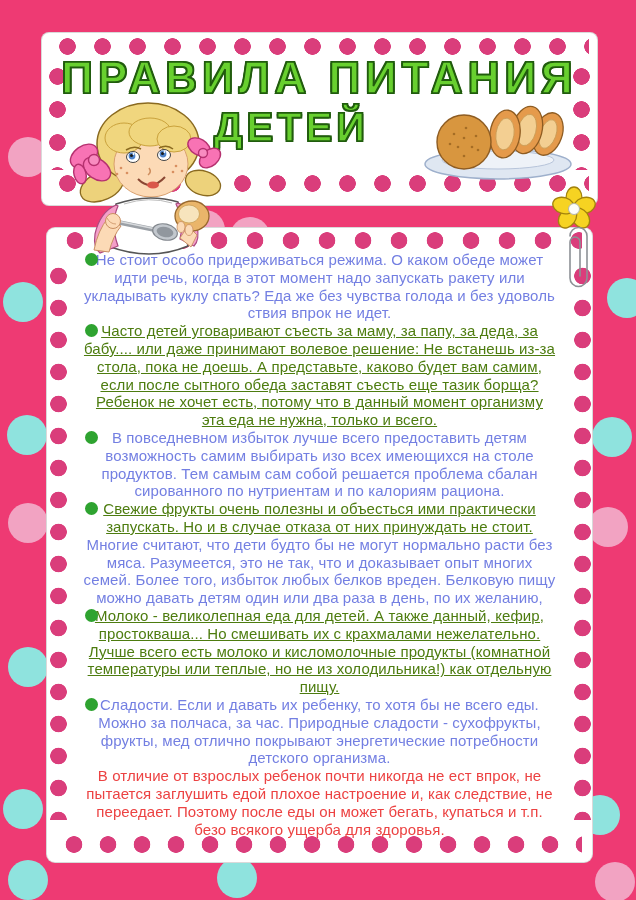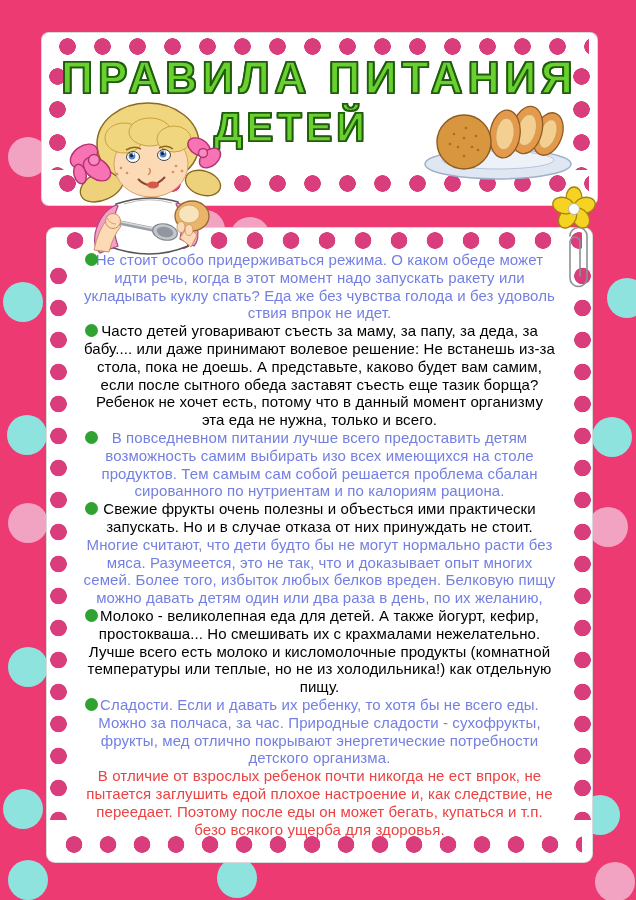--- a/index.html
+++ b/index.html
@@ -48,21 +48,21 @@
   .textarea {
     position:absolute; left:36px; right:36px; top:23px; z-index:4;
     text-align:center; font-size:15px; line-height:17.8px; letter-spacing:0.1px;
   }
   .para { position:relative; margin:0; }
   .bullet {
     position:absolute; left:2px; top:2px; width:13px; height:13px;
     border-radius:50%; background:#2ea330;
   }
   .blue { color:#737fe2; }
-  .dark { color:#000000; }
+  .dark { color:#4d7c0f;text-decoration:underline; }
   .red  { color:#ec4242;text-align:center; }
   .block { display:block; }
 
   .art { position:absolute; z-index:5; }
   #girl      { left:64px;  top:100px; }
   #plate     { left:424px; top:102px; z-index:4; }
   #flower    { left:552px; top:186px; z-index:6; }
   #paperclip { left:561px; top:220px; z-index:6; }
 </style>
 </head>
@@ -132,30 +132,30 @@
       <div class="para">
         <span class="bullet"></span>
         <span class="blue">Не стоит особо придерживаться режима. О каком обеде может идти речь, когда в этот момент надо запускать ракету или укладывать куклу спать? Еда же без чувства голода и без удоволь ствия впрок не идет.</span>
       </div>
       <div class="para">
         <span class="bullet"></span>
         <span class="dark">Часто детей уговаривают съесть за маму, за папу, за деда, за бабу.... или даже принимают волевое решение: Не встанешь из-за стола, пока не доешь. А представьте, каково будет вам самим, если после сытного обеда заставят съесть еще тазик борща? Ребенок не хочет есть, потому что в данный момент организму эта еда не нужна, только и всего.</span>
       </div>
       <div class="para">
         <span class="bullet"></span>
-        <span class="blue">В повседневном питании лучше всего предоставить детям возможность самим выбирать изо всех имеющихся на столе продуктов. Тем самым сам собой решается проблема сбалан сированного по нутриентам и по калориям рациона.</span>
+        <span class="blue">В повседневном избыток лучше всего предоставить детям возможность самим выбирать изо всех имеющихся на столе продуктов. Тем самым сам собой решается проблема сбалан сированного по нутриентам и по калориям рациона.</span>
       </div>
       <div class="para">
         <span class="bullet"></span>
         <span class="dark block">Свежие фрукты очень полезны и объесться ими практически запускать. Но и в случае отказа от них принуждать не стоит.</span>
         <span class="blue block">Многие считают, что дети будто бы не могут нормально расти без мяса. Разумеется, это не так, что и доказывает опыт многих семей. Более того, избыток любых белков вреден. Белковую пищу можно давать детям один или два раза в день, по их желанию,</span>
       </div>
       <div class="para">
         <span class="bullet"></span>
-        <span class="dark">Молоко - великолепная еда для детей. А также йогурт, кефир, простокваша... Но смешивать их с крахмалами нежелательно. Лучше всего есть молоко и кисломолочные продукты (комнатной температуры или теплые, но не из холодильника!) как отдельную пищу.</span>
+        <span class="dark">Молоко - великолепная еда для детей. А также данный, кефир, простокваша... Но смешивать их с крахмалами нежелательно. Лучше всего есть молоко и кисломолочные продукты (комнатной температуры или теплые, но не из холодильника!) как отдельную пищу.</span>
       </div>
       <div class="para">
         <span class="bullet"></span>
         <span class="blue">Сладости. Если и давать их ребенку, то хотя бы не всего еды. Можно за полчаса, за час. Природные сладости  - сухофрукты, фрукты, мед отлично покрывают энергетические потребности детского организма.</span>
       </div>
       <div class="para">
         <span class="red">В отличие от взрослых ребенок почти никогда не ест впрок, не пытается заглушить едой плохое настроение и, как следствие, не переедает. Поэтому после еды он может бегать, купаться и т.п. безо всякого ущерба для здоровья.</span>
       </div>
     </div>
   </div>

